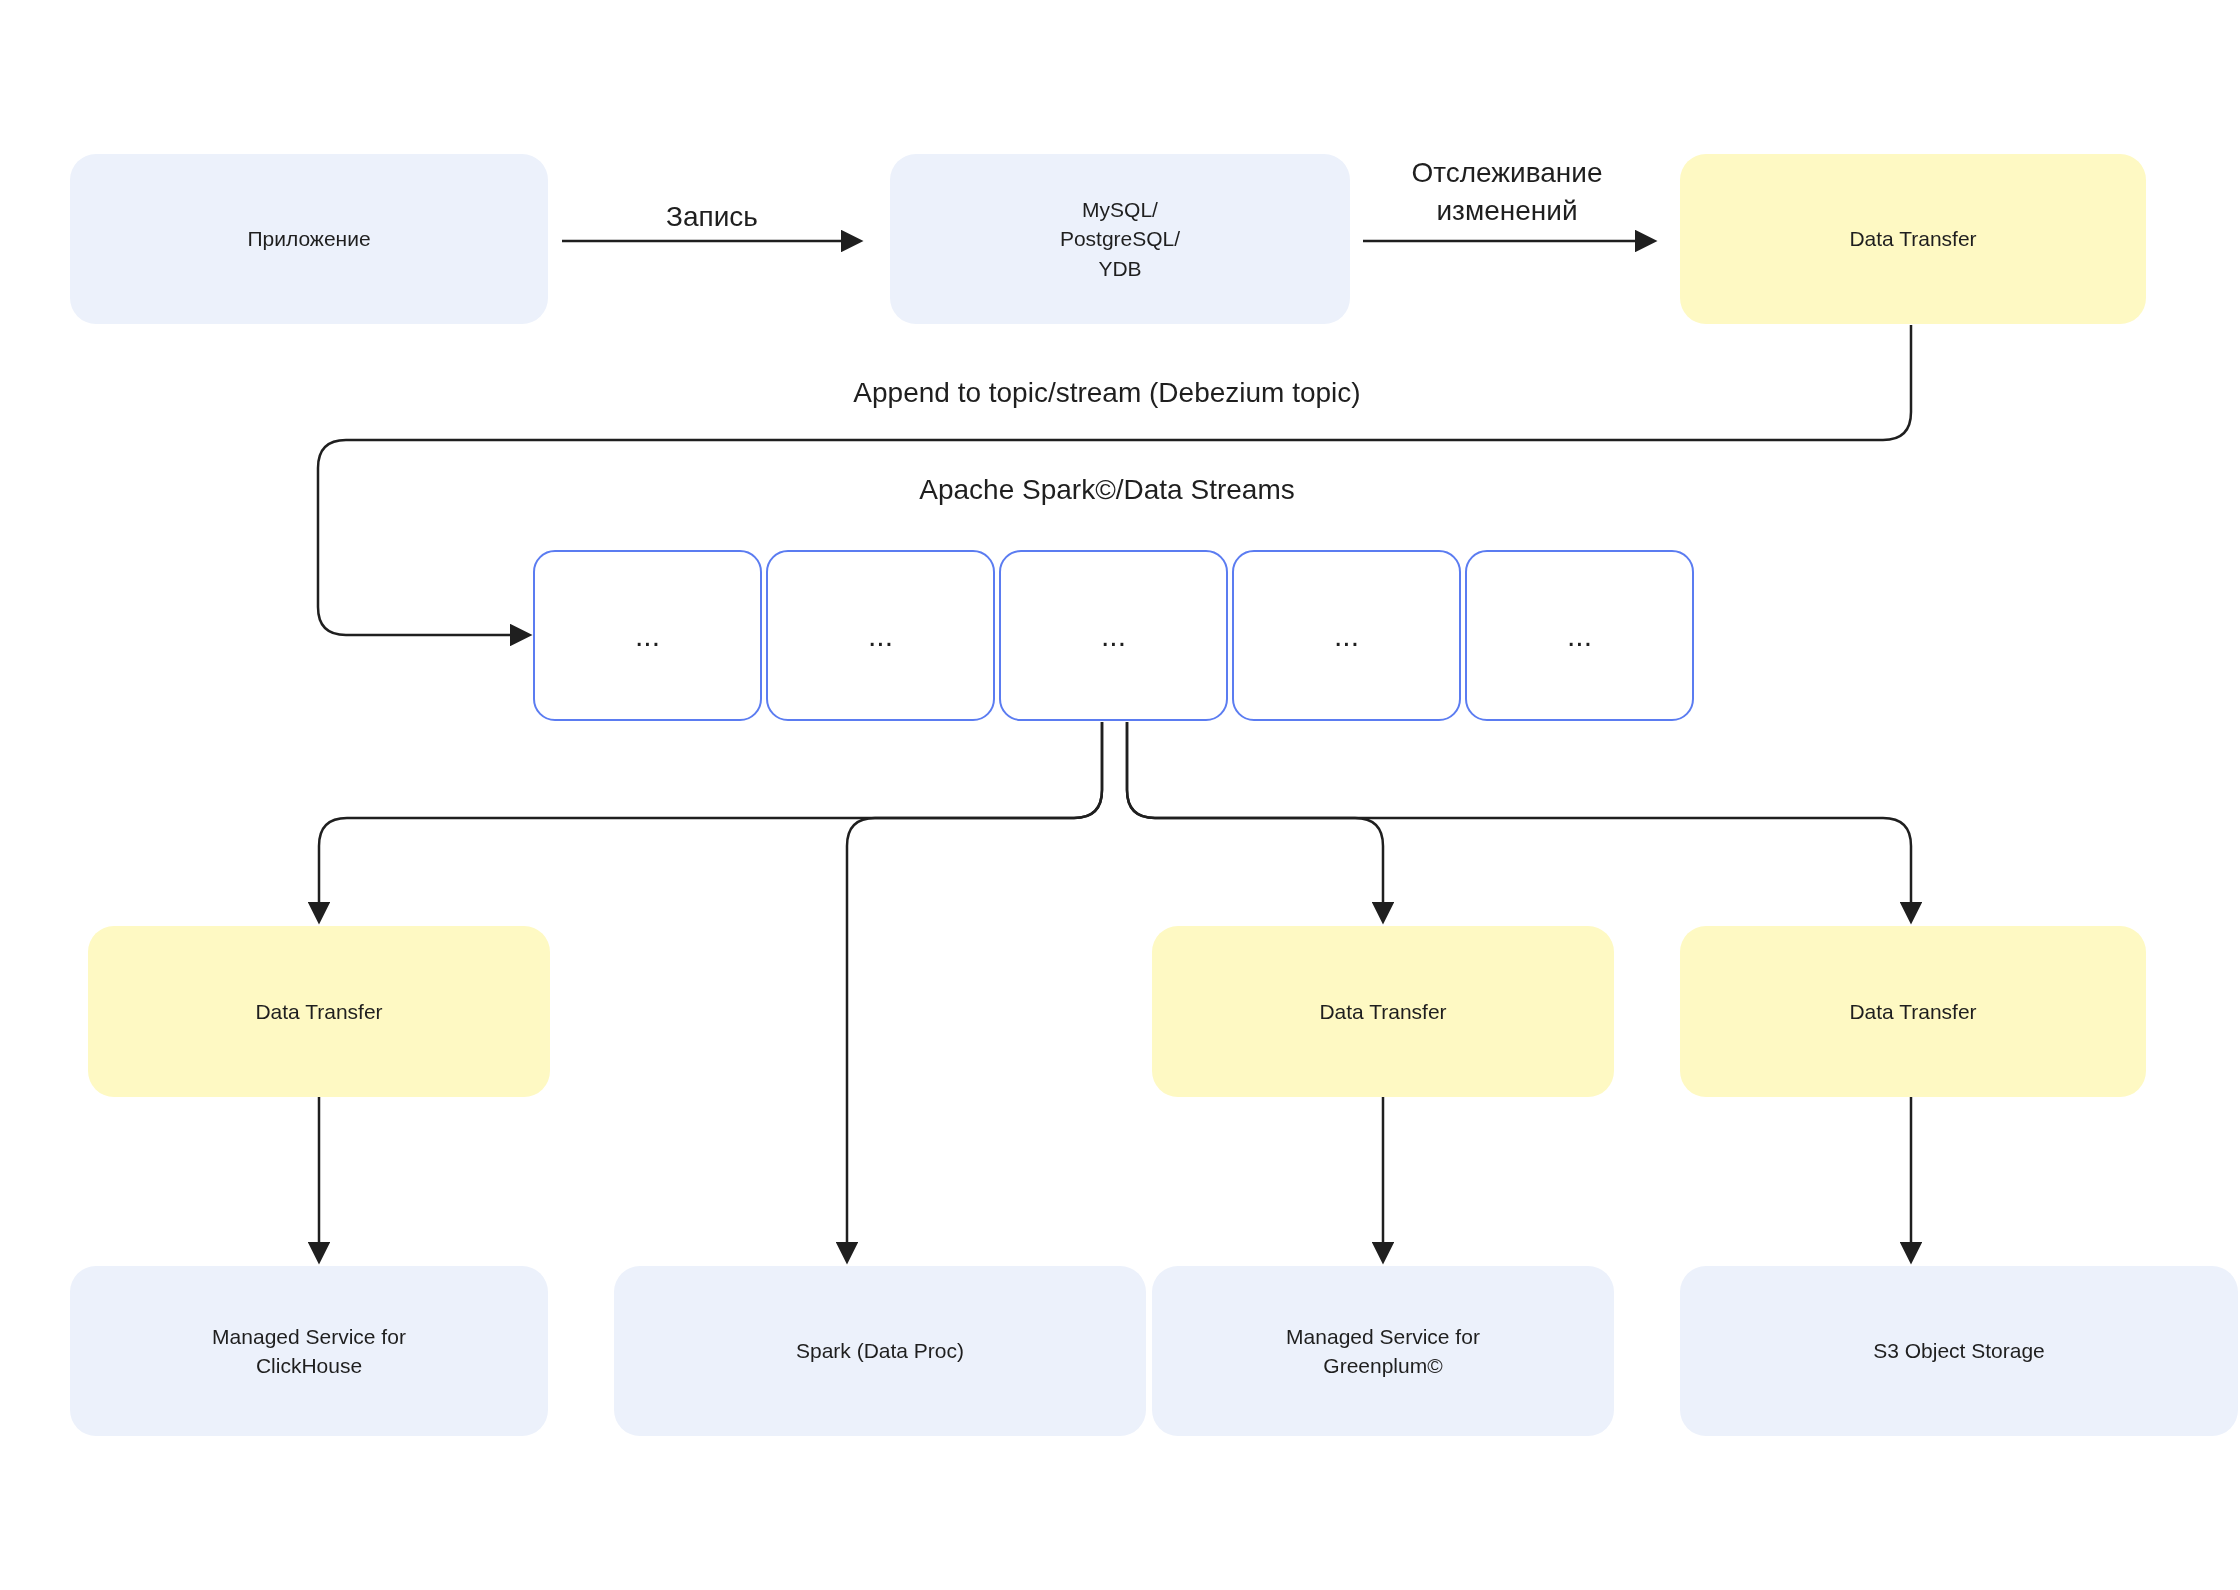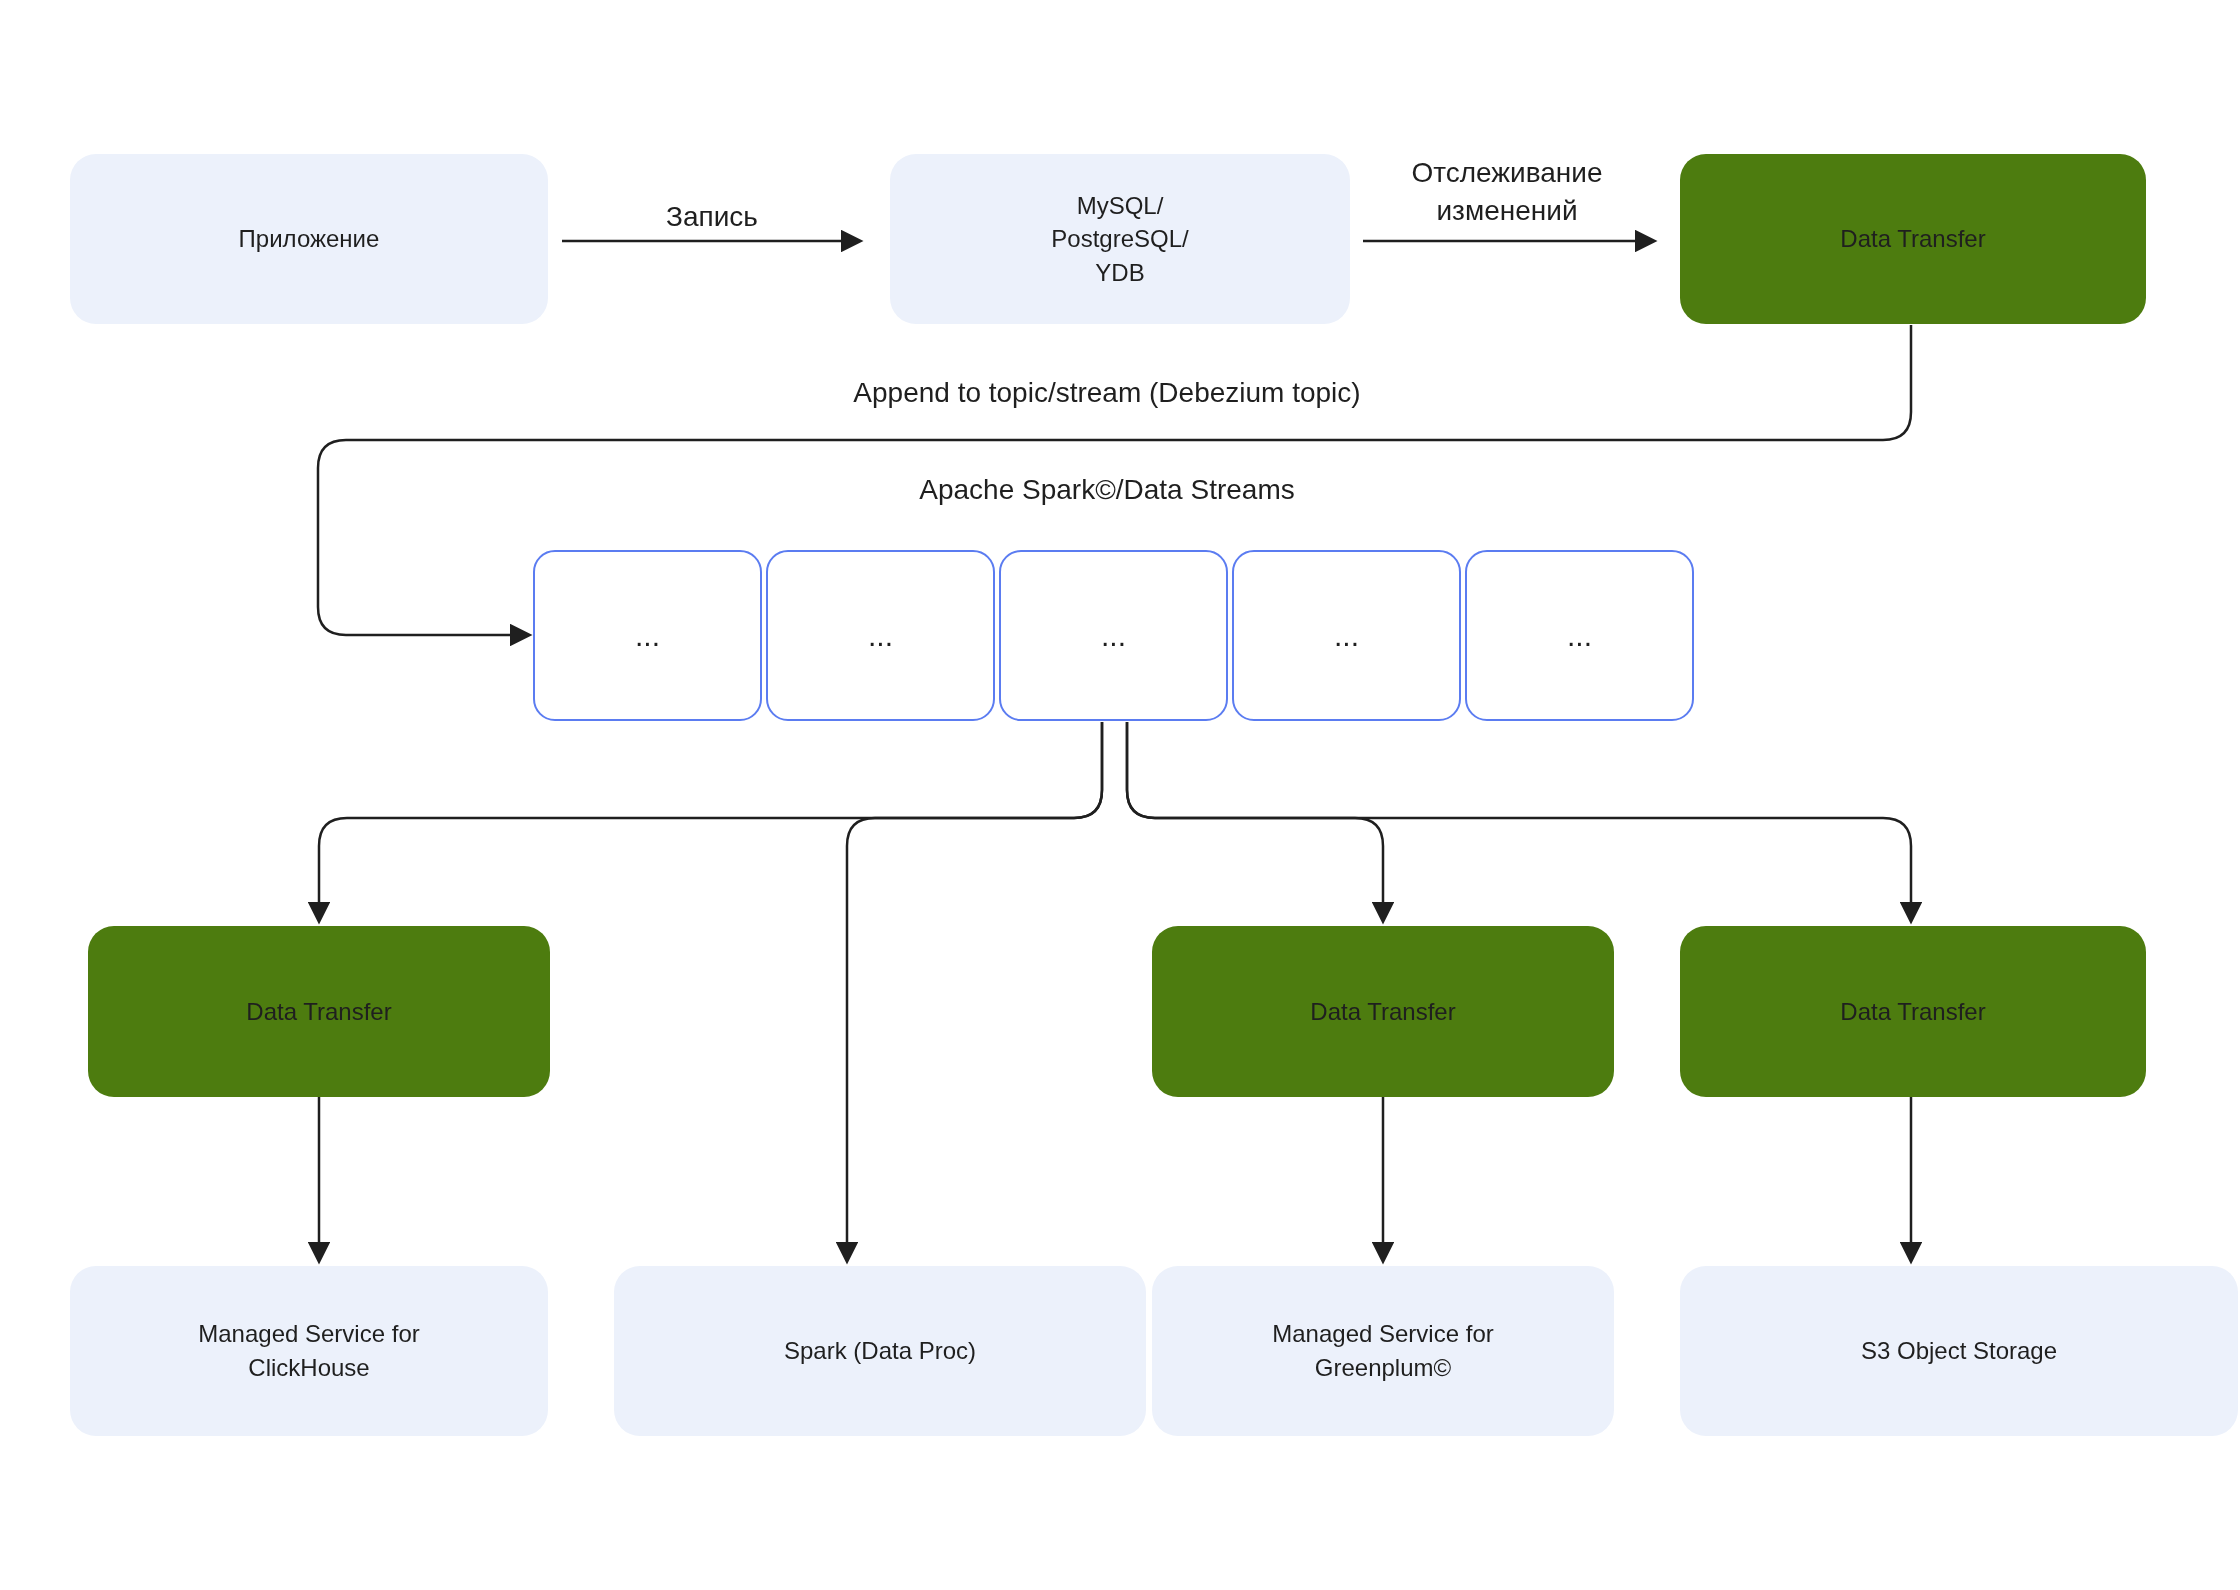--- a/index.html
+++ b/index.html
@@ -21,28 +21,28 @@
     width: 2240px;
     height: 1590px;
     pointer-events: none;
   }
   .node {
     position: absolute;
     display: flex;
     align-items: center;
     justify-content: center;
     text-align: center;
-    font-size: 24px;
+    font-size: 21px;
     line-height: 1.4;
     border-radius: 26px;
     white-space: pre-line;
     color: #1f1f1f;
   }
   .node.blue   { background: #ECF1FB; }
-  .node.yellow { background: #4d7c0f; }
+  .node.yellow { background: #fef9c3; }
   .kcell {
     position: absolute;
     background: #ffffff;
     border: 2.5px solid #5B7CF1;
     border-radius: 22px;
     display: flex;
     align-items: center;
     justify-content: center;
     font-size: 30px;
     color: #1f1f1f;

